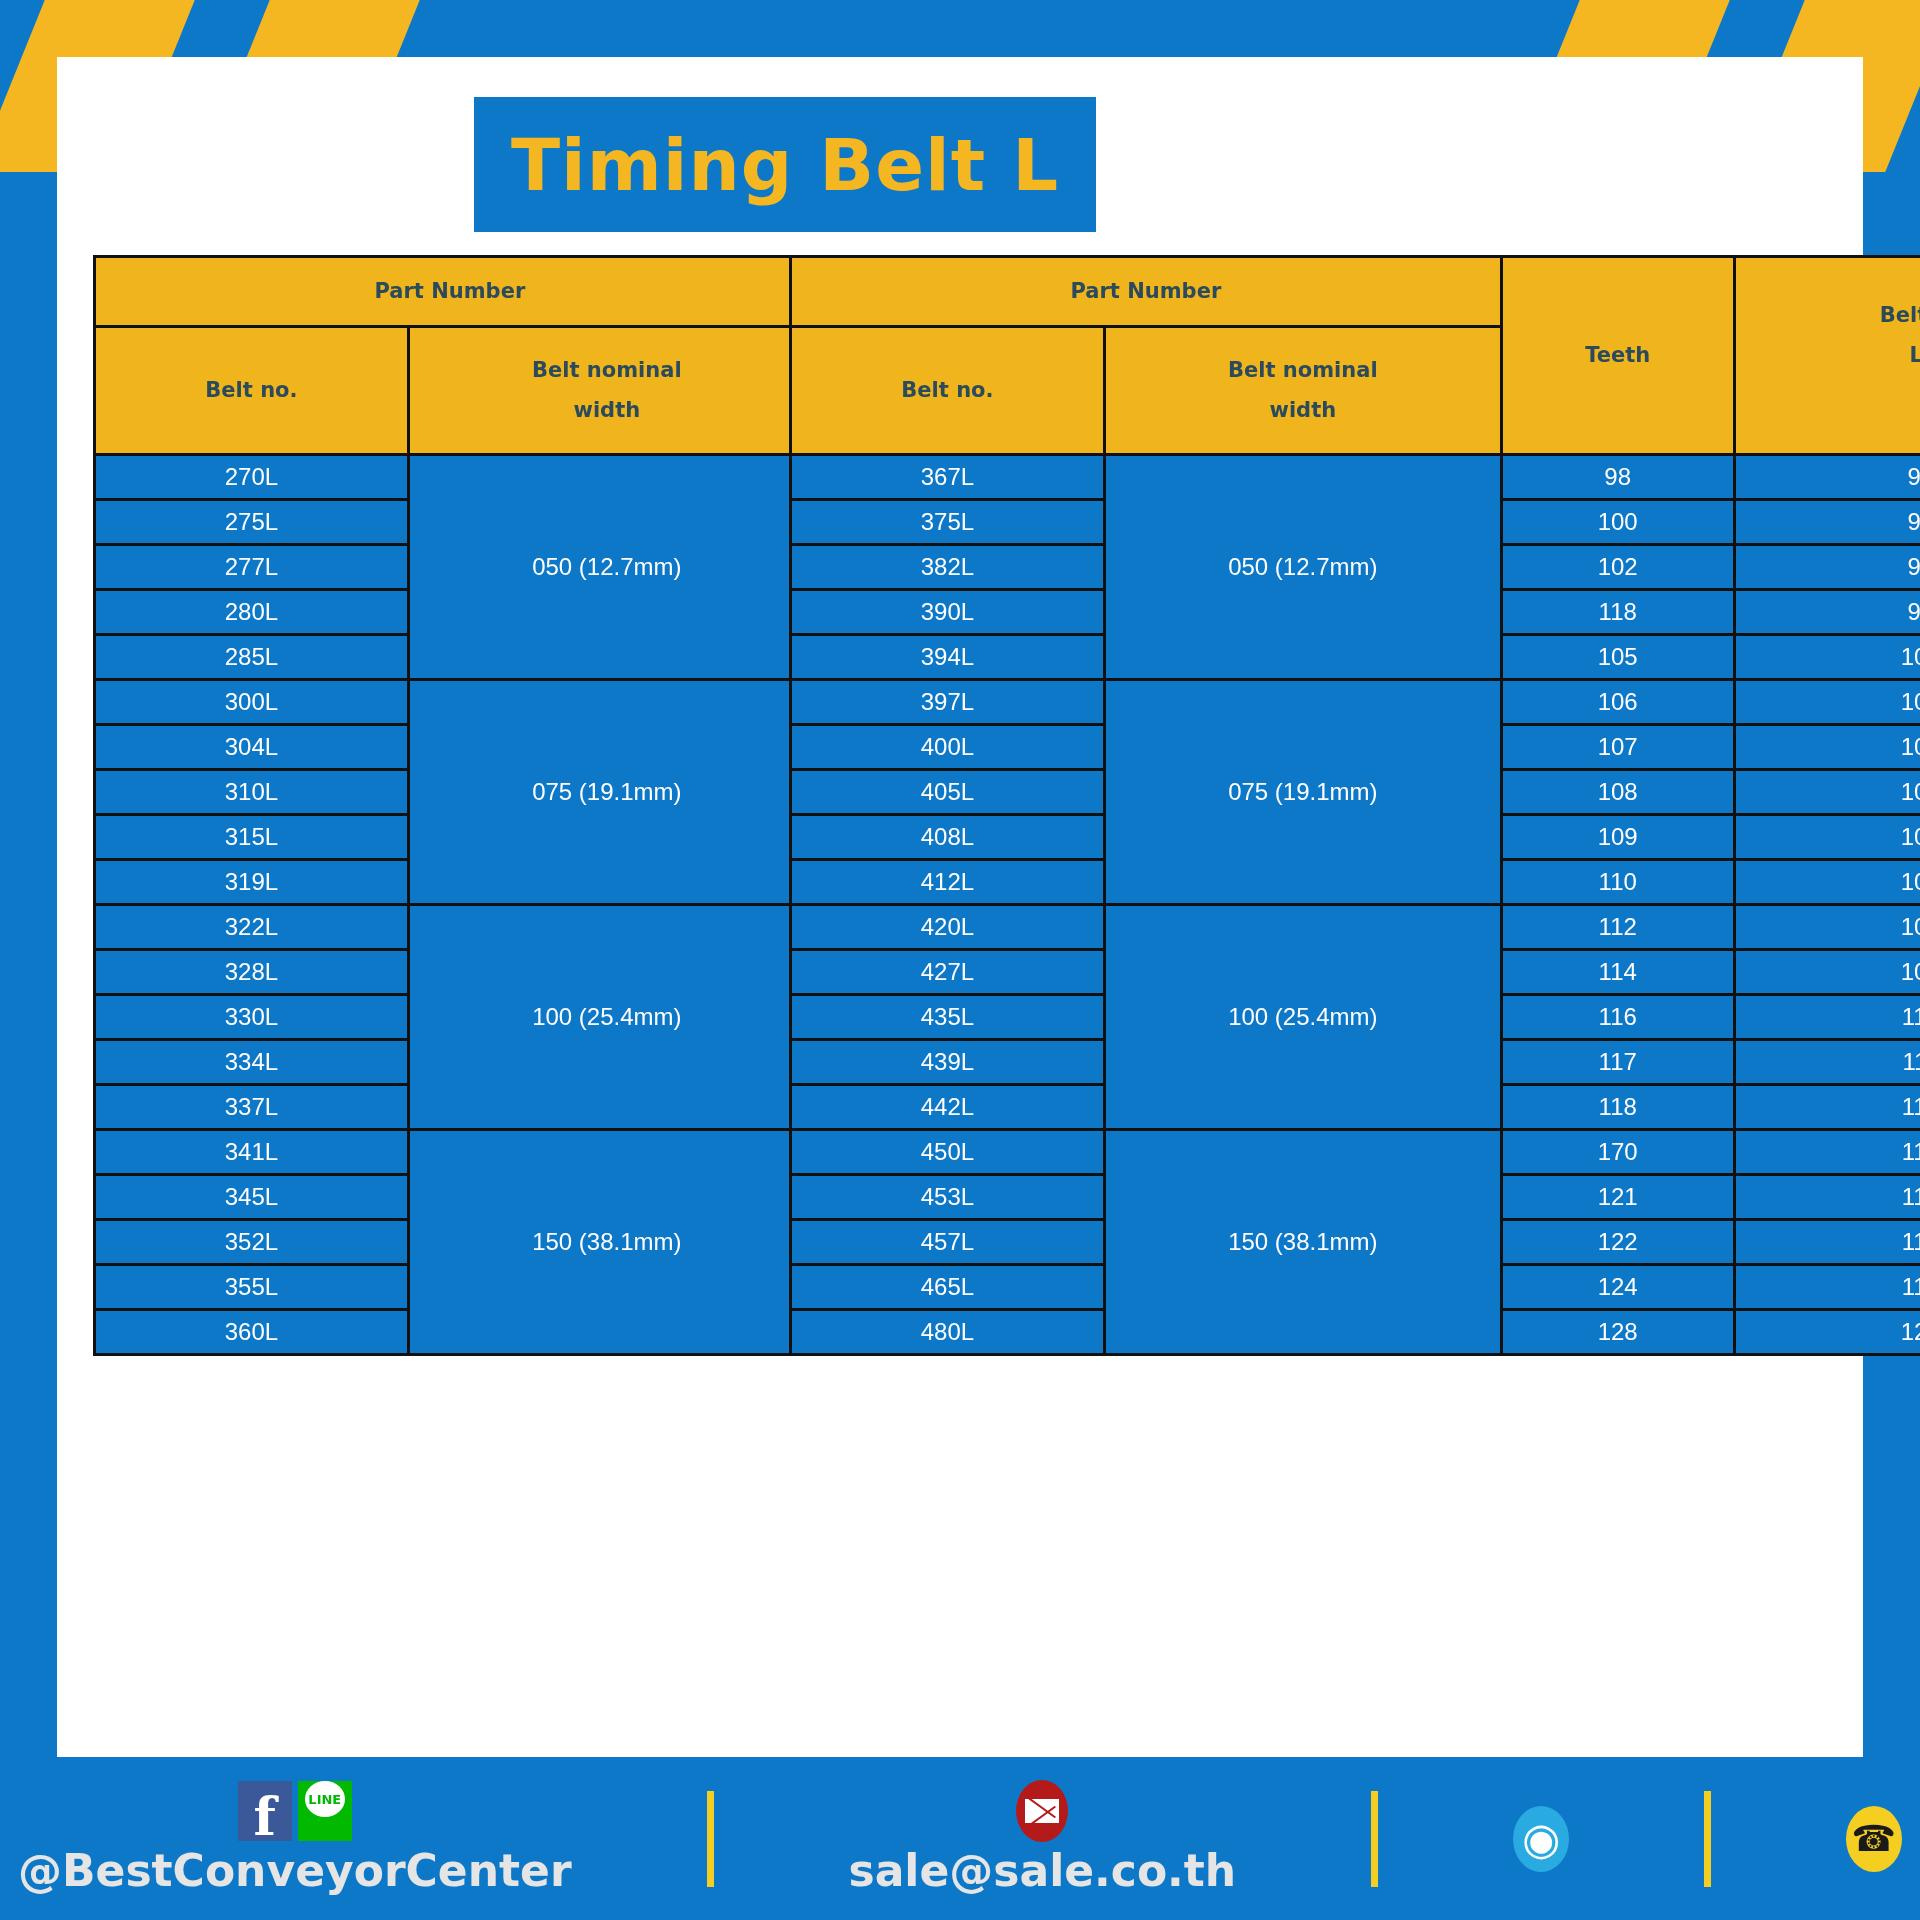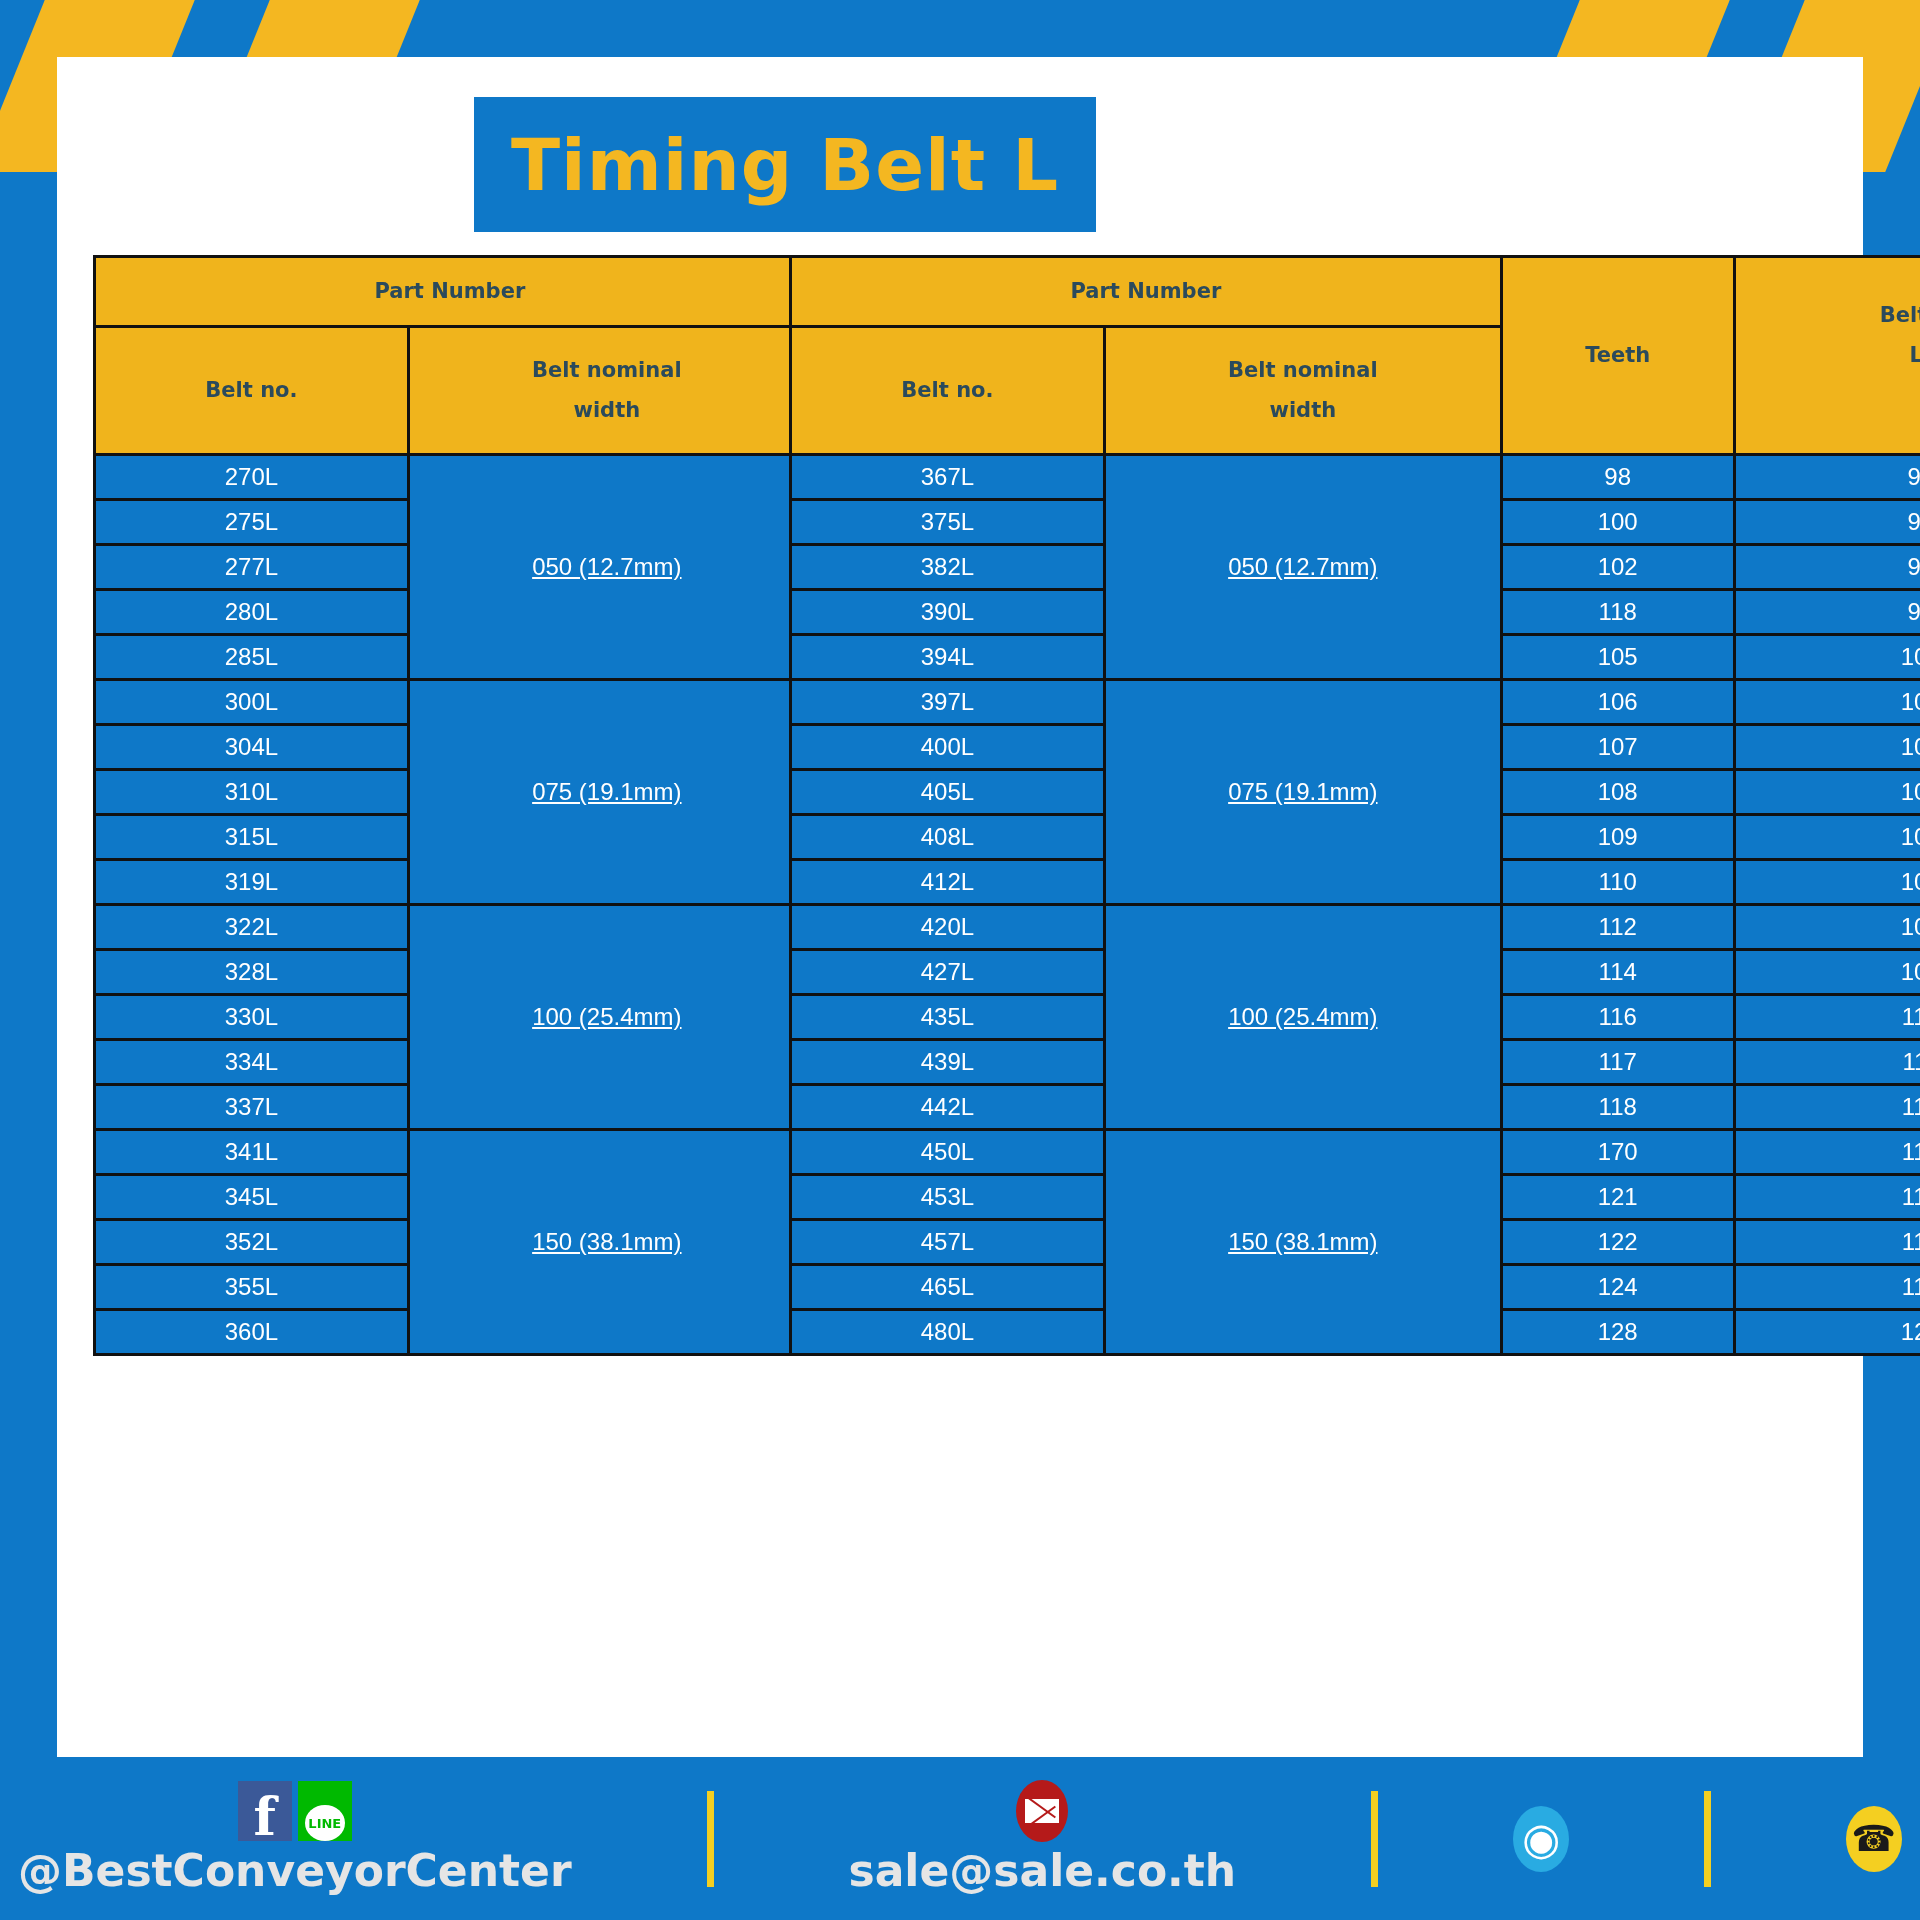--- a/index.html
+++ b/index.html
@@ -95,21 +95,20 @@
     background: #0e78c8;
     color: #ffffff;
     font-size: 24px;
     font-weight: normal;
     height: 45px;
     padding: 0;
   }
   td.width-cell {
     font-size: 23px;
     vertical-align: middle;
-    text-decoration: underline;
   }
   
   col.c-beltno { width: 155px; }
   col.c-width  { width: 196px; }
   col.c-teeth  { width: 115px; }
   col.c-len    { width: 214px; }
 
   th.h-part   { height: 70px; }
   th.h-sub    { height: 128px; }
   th.h-teeth  { height: 198px; }
@@ -145,21 +144,21 @@
     width: 7px; height: 96px; background: #f4cf21;
   }
   .fb-icon {
     width: 54px; height: 60px; background: #3b5998;
     display: flex; align-items: flex-end; justify-content: center;
     color: #ffffff; font-size: 52px; font-weight: bold; line-height: 0.95;
     font-family: "DejaVu Serif", serif;
   }
   .line-icon {
     width: 54px; height: 60px; background: #00b900;
-    display: flex; align-items: flex-end; justify-content: center;
+    display: flex; align-items: flex-start; justify-content: center;
   }
   .line-bubble {
     width: 40px; height: 36px; background: #ffffff; border-radius: 50% 50% 50% 50%;
     display: flex; align-items: center; justify-content: center;
     color: #00b900; font-size: 13px; font-weight: bold;
     font-family: "DejaVu Sans", sans-serif;
   }
   .mail-icon {
     width: 52px; height: 62px; background: #b51a1a; border-radius: 50%;
     display: flex; align-items: center; justify-content: center;

